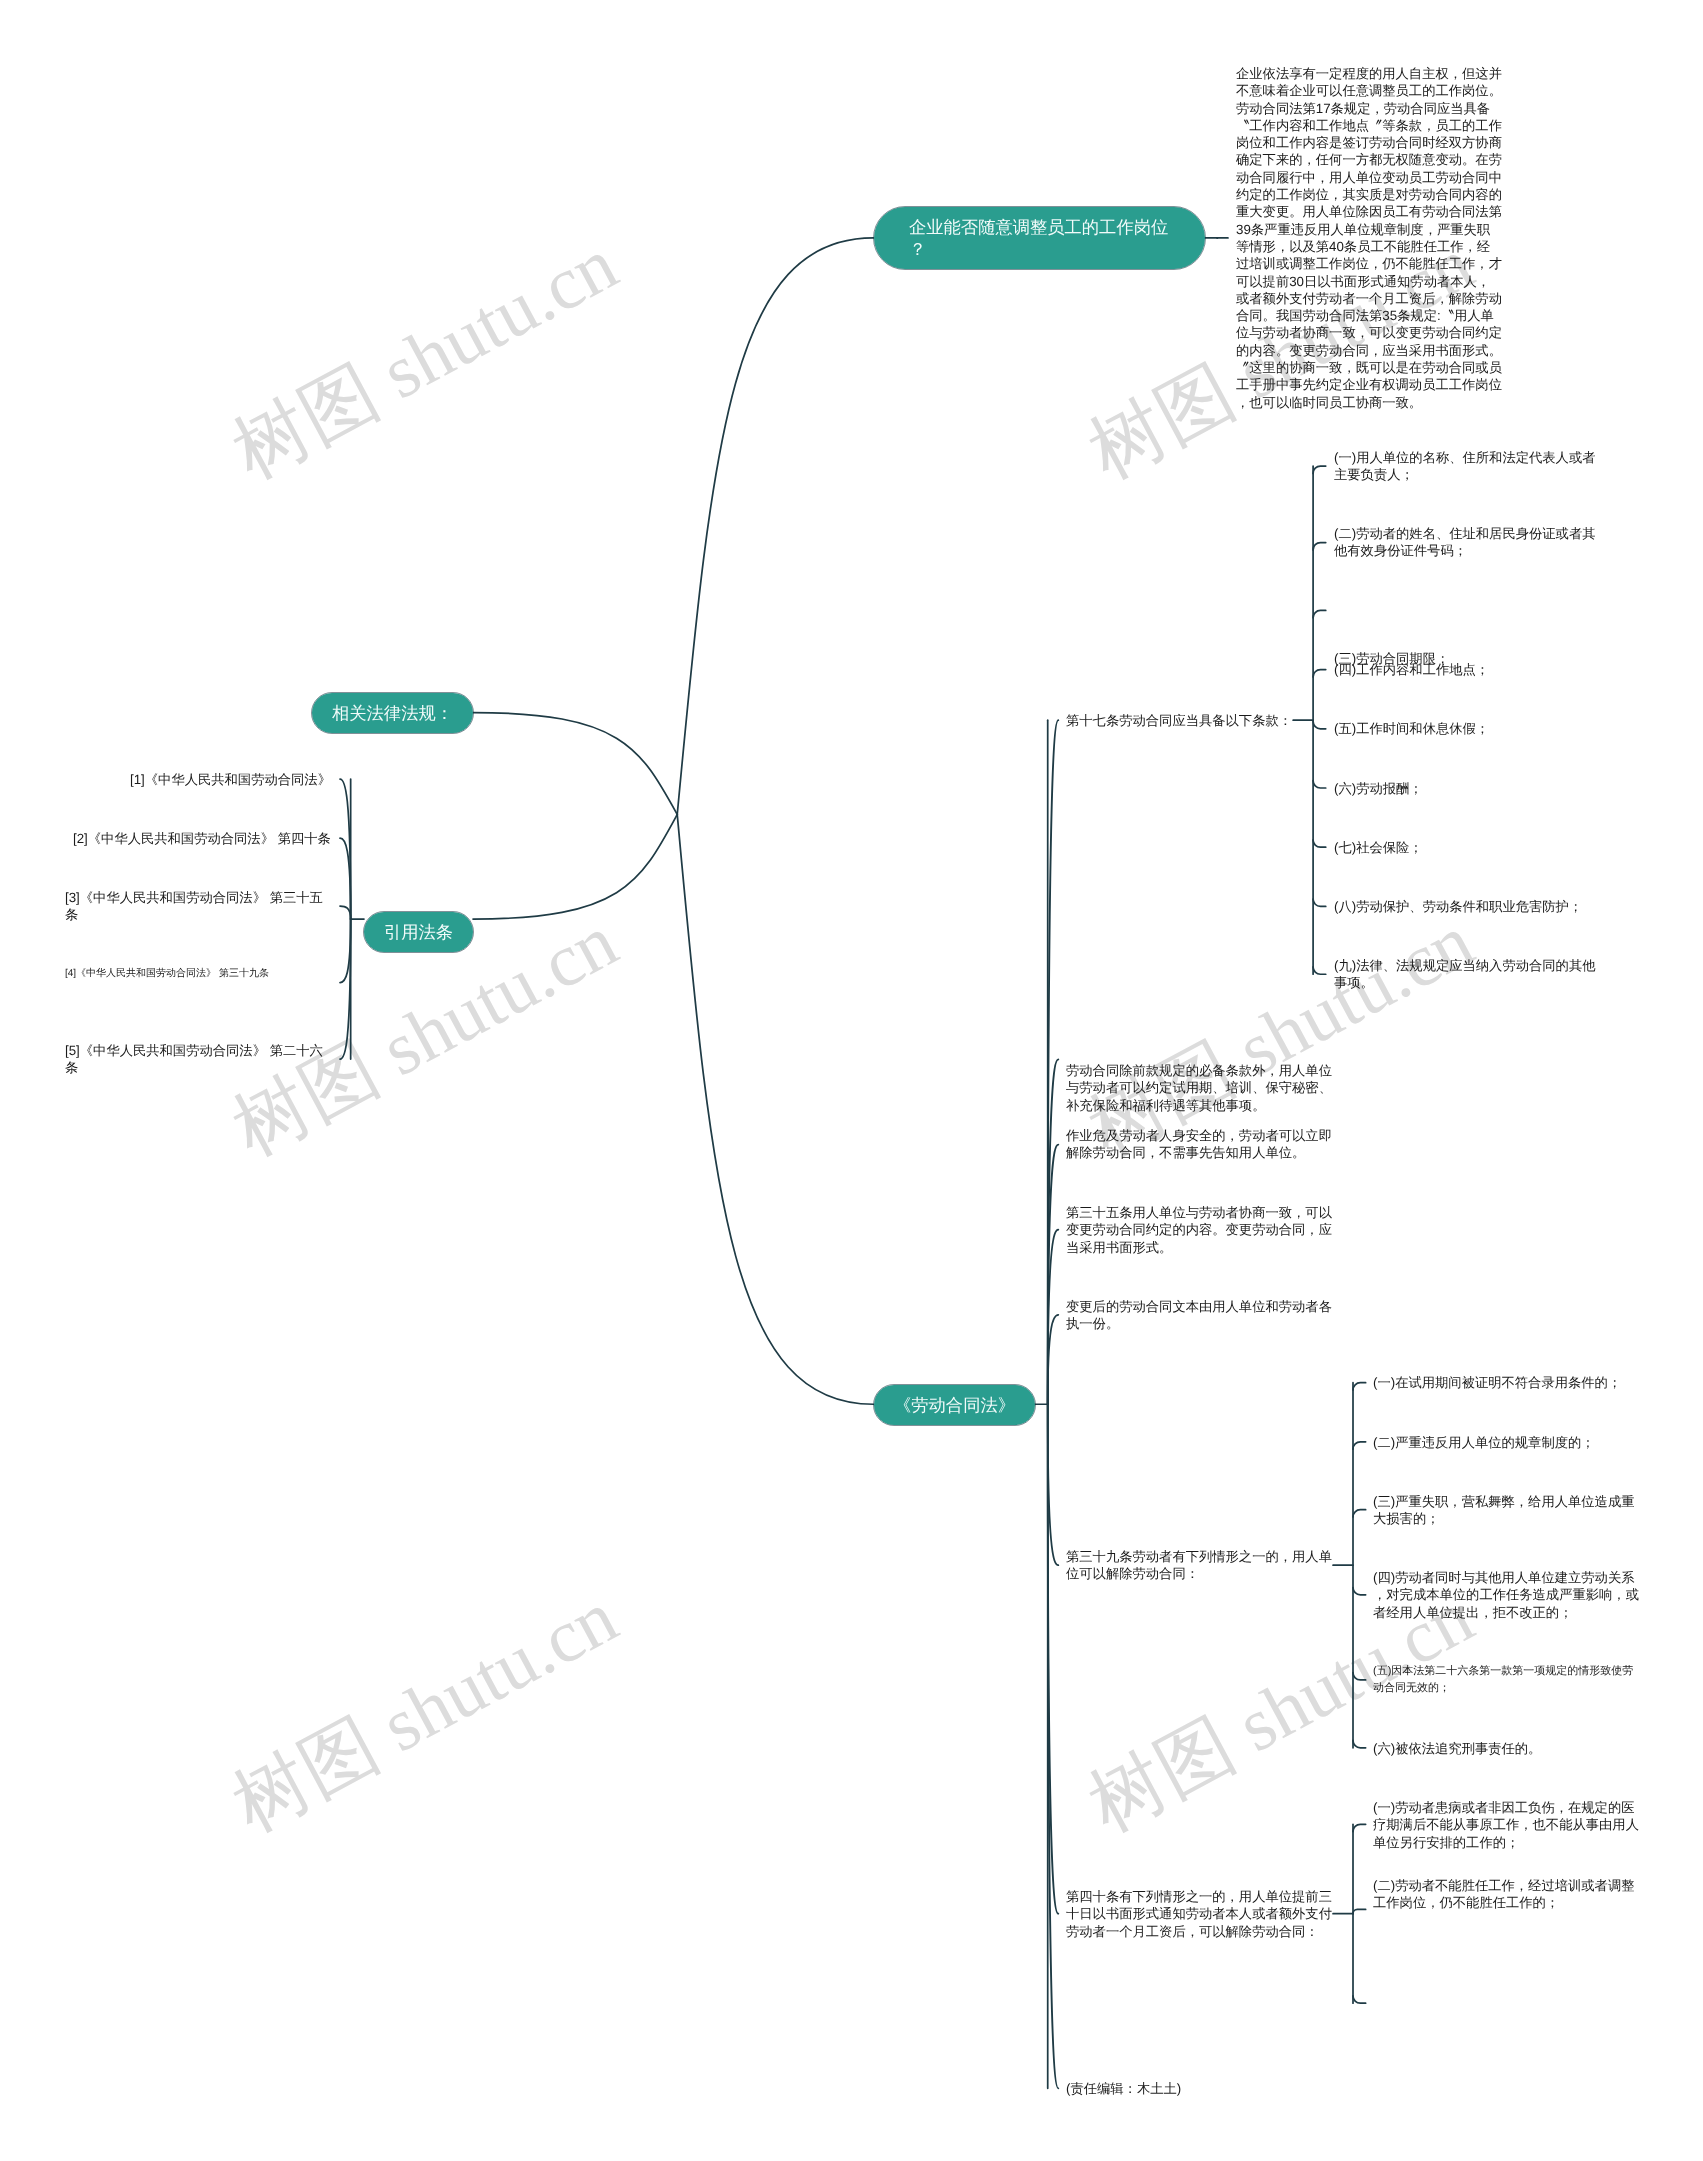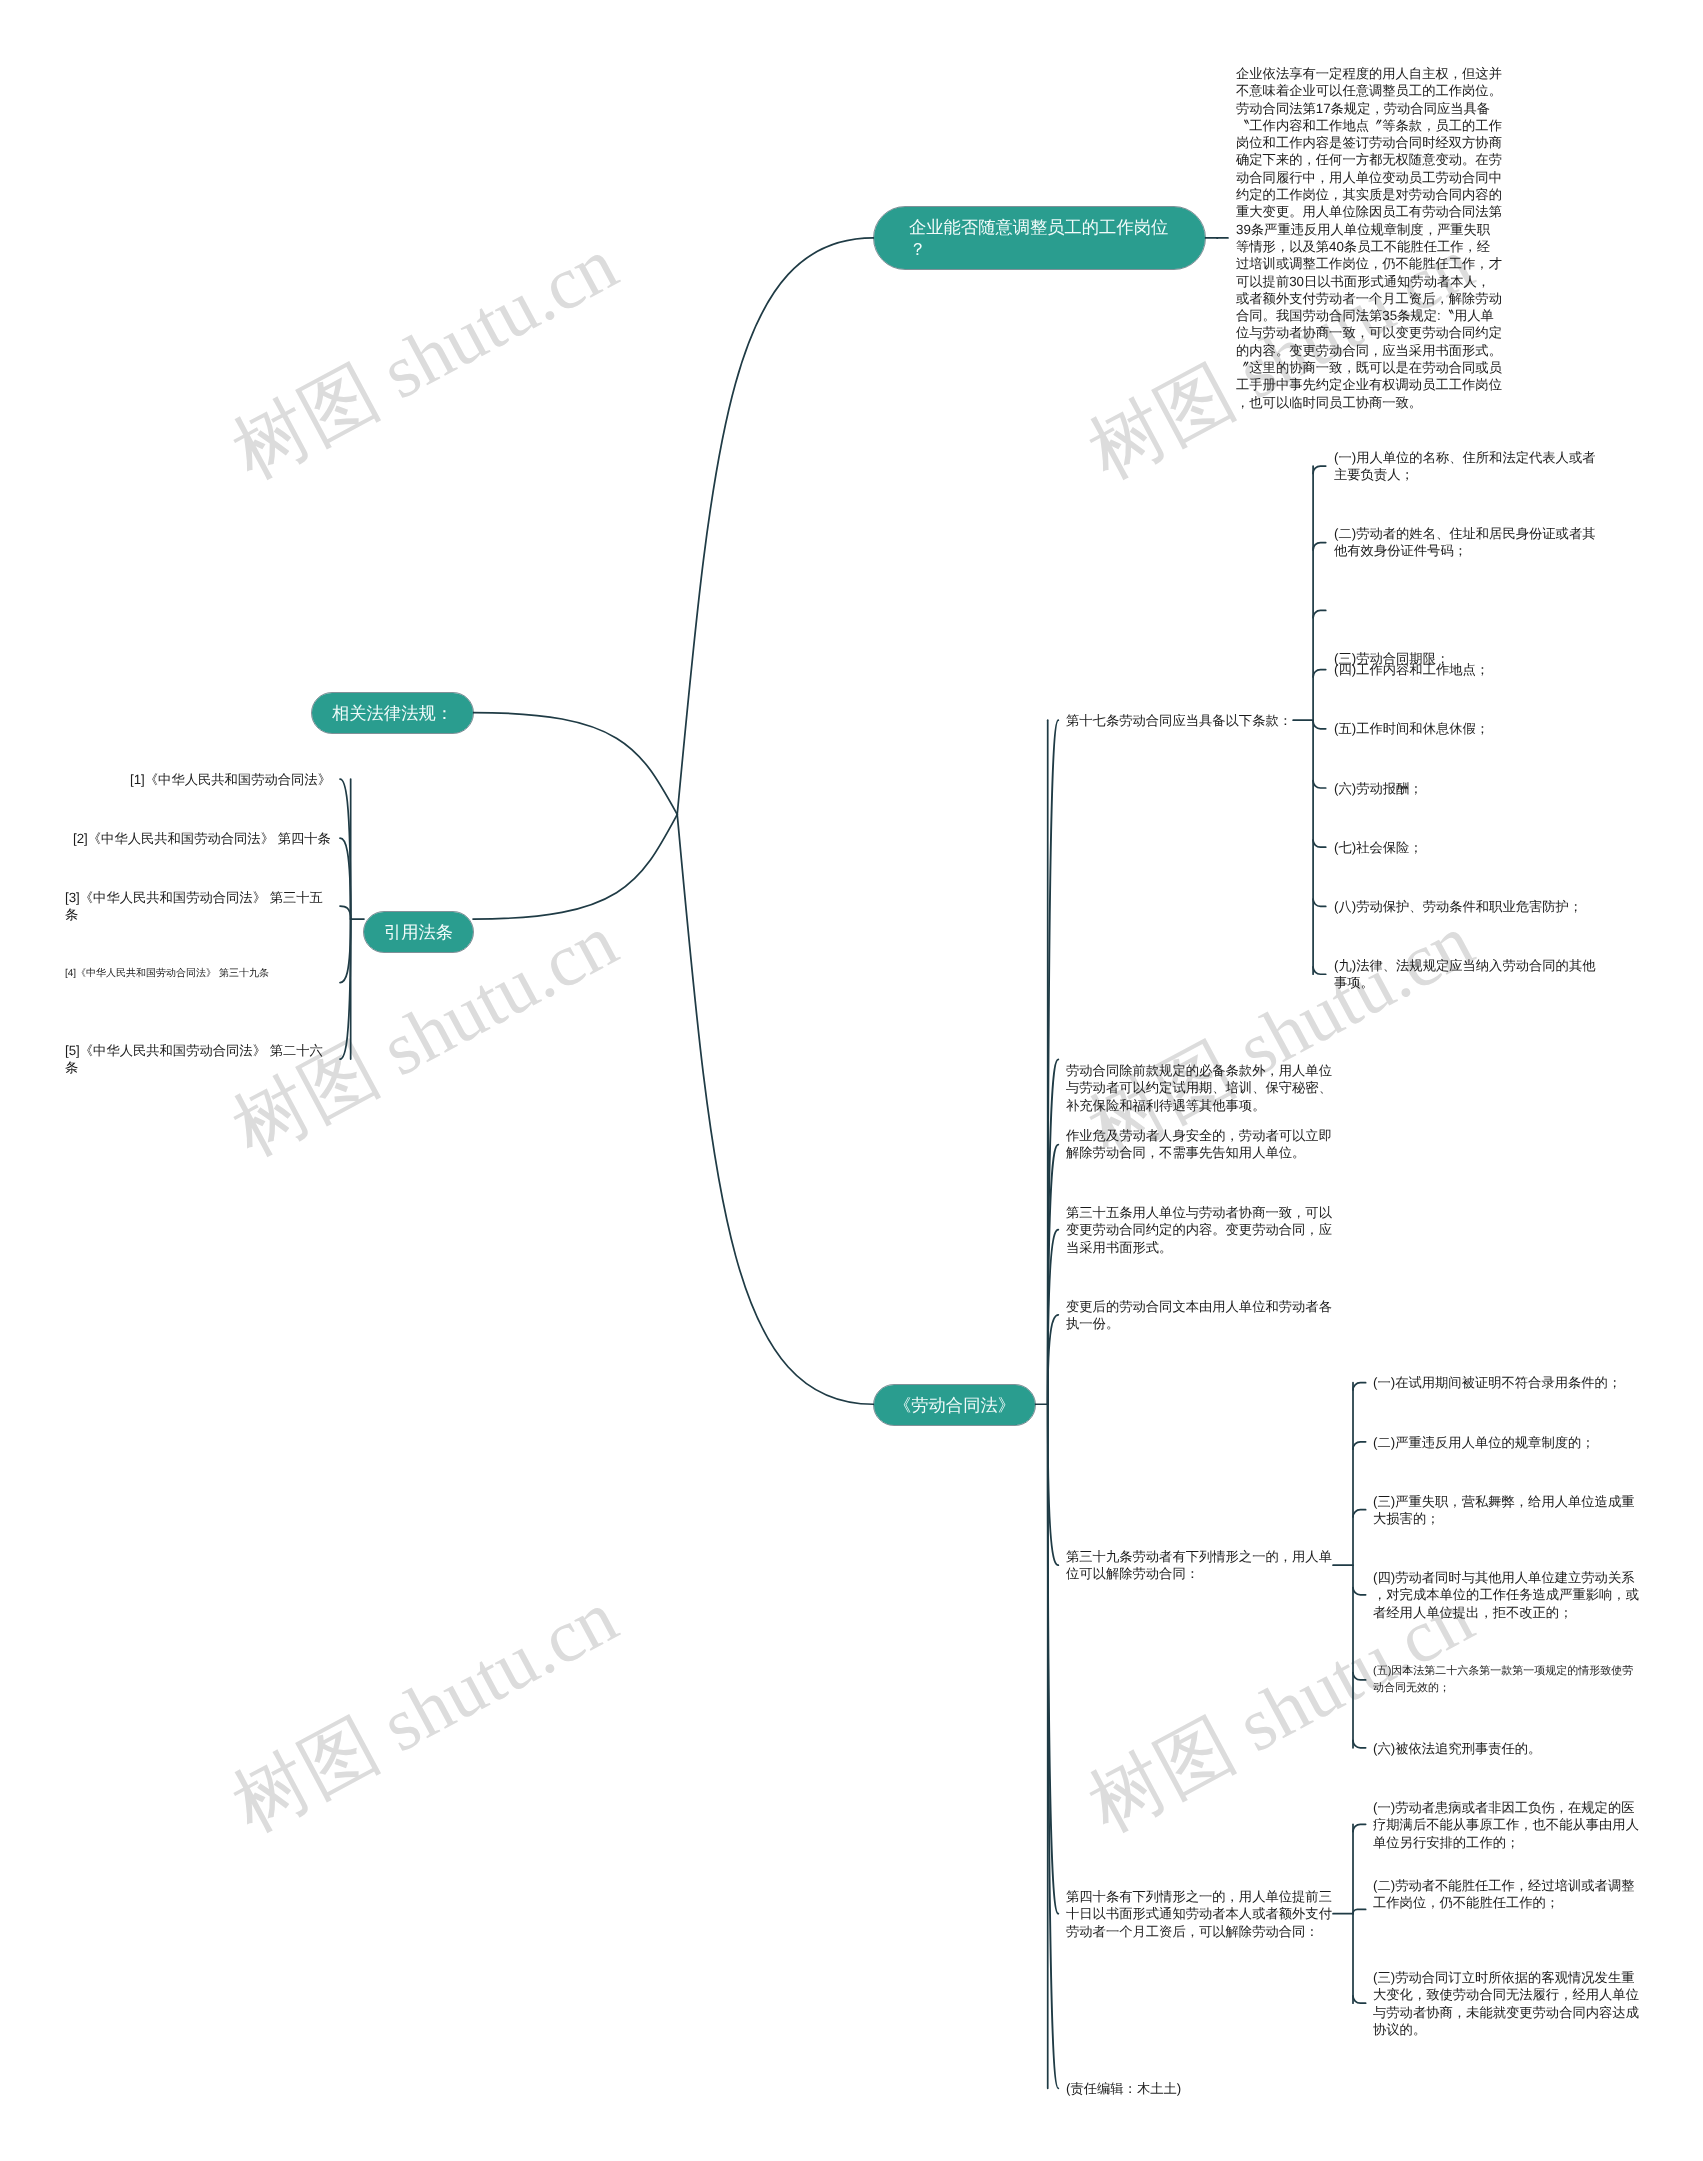--- a/index.html
+++ b/index.html
@@ -109,21 +109,20 @@
     <div class="leaf" style="left: 1066px; top: 1548px; width: 267px; font-size: 13.3px; line-height: 17.3px;">第三十九条劳动者有下列情形之一的，用人单位可以解除劳动合同：</div>
     <div class="leaf" style="left: 1373px; top: 1374px; width: 249px; font-size: 13.3px; line-height: 17.3px;">(一)在试用期间被证明不符合录用条件的；</div>
     <div class="leaf" style="left: 1373px; top: 1434px; width: 223px; font-size: 13.3px; line-height: 17.3px;">(二)严重违反用人单位的规章制度的；</div>
     <div class="leaf" style="left: 1373px; top: 1493px; width: 267px; font-size: 13.3px; line-height: 17.3px;">(三)严重失职，营私舞弊，给用人单位造成重大损害的；</div>
     <div class="leaf" style="left: 1373px; top: 1569px; width: 267px; font-size: 13.3px; line-height: 17.3px;">(四)劳动者同时与其他用人单位建立劳动关系，对完成本单位的工作任务造成严重影响，或者经用人单位提出，拒不改正的；</div>
     <div class="leaf" style="left: 1373px; top: 1663px; width: 267px; font-size: 11px; line-height: 17.3px;">(五)因本法第二十六条第一款第一项规定的情形致使劳动合同无效的；</div>
     <div class="leaf" style="left: 1373px; top: 1740px; width: 170px; font-size: 13.3px; line-height: 17.3px;">(六)被依法追究刑事责任的。</div>
     <div class="leaf" style="left: 1066px; top: 1888px; width: 267px; font-size: 13.3px; line-height: 17.3px;">第四十条有下列情形之一的，用人单位提前三十日以书面形式通知劳动者本人或者额外支付劳动者一个月工资后，可以解除劳动合同：</div>
     <div class="leaf" style="left: 1373px; top: 1799px; width: 267px; font-size: 13.3px; line-height: 17.3px;">(一)劳动者患病或者非因工负伤，在规定的医疗期满后不能从事原工作，也不能从事由用人单位另行安排的工作的；</div>
     <div class="leaf" style="left: 1373px; top: 1877px; width: 267px; font-size: 13.3px; line-height: 17.3px;">(二)劳动者不能胜任工作，经过培训或者调整工作岗位，仍不能胜任工作的；</div>
-    <div class="leaf" style="left: 1373px; top: 1969px; width: 267px; font-size: 13.3px; line-height: 17.3px;">(三)劳动合同订立时所依据的客观情况发生重大变化，致使劳动合同无法履行，经用人单位与劳动者协商，未能就变更劳动合同内容达成协议的。</div>
     <div class="leaf" style="left: 1066px; top: 2080px; width: 116px; font-size: 13.3px; line-height: 17.3px;">(责任编辑：木土土)</div>
     <div class="pill" style="left: 312px; top: 693px; width: 161px; height: 40px; background: rgb(42, 157, 143); padding: 0px 19.6px; justify-content: center;">
       <span class="pill-txt" style="font-size: 17.3px; line-height: 22px; width: auto; max-width: 261px; line-break: anywhere; overflow-wrap: anywhere;">相关法律法规：</span>
     </div>
     <div class="pill" style="left: 364px; top: 899px; width: 109px; height: 40px; background: rgb(42, 157, 143); padding: 0px 19.6px; justify-content: center; margin-top: 13px;">
       <span class="pill-txt" style="font-size: 17.3px; line-height: 22px; width: auto; max-width: 261px; line-break: anywhere; overflow-wrap: anywhere;">引用法条</span>
     </div>
     <div class="leaf" style="left: 130px; top: 771px; width: 202px; font-size: 13.3px; line-height: 17.3px;">[1]《中华人民共和国劳动合同法》</div>
     <div class="leaf" style="left: 73px; top: 830px; width: 259px; font-size: 13.3px; line-height: 17.3px;">[2]《中华人民共和国劳动合同法》 第四十条</div>
     <div class="leaf" style="left: 65px; top: 889px; width: 267px; font-size: 13.3px; line-height: 17.3px;">[3]《中华人民共和国劳动合同法》 第三十五条</div>

